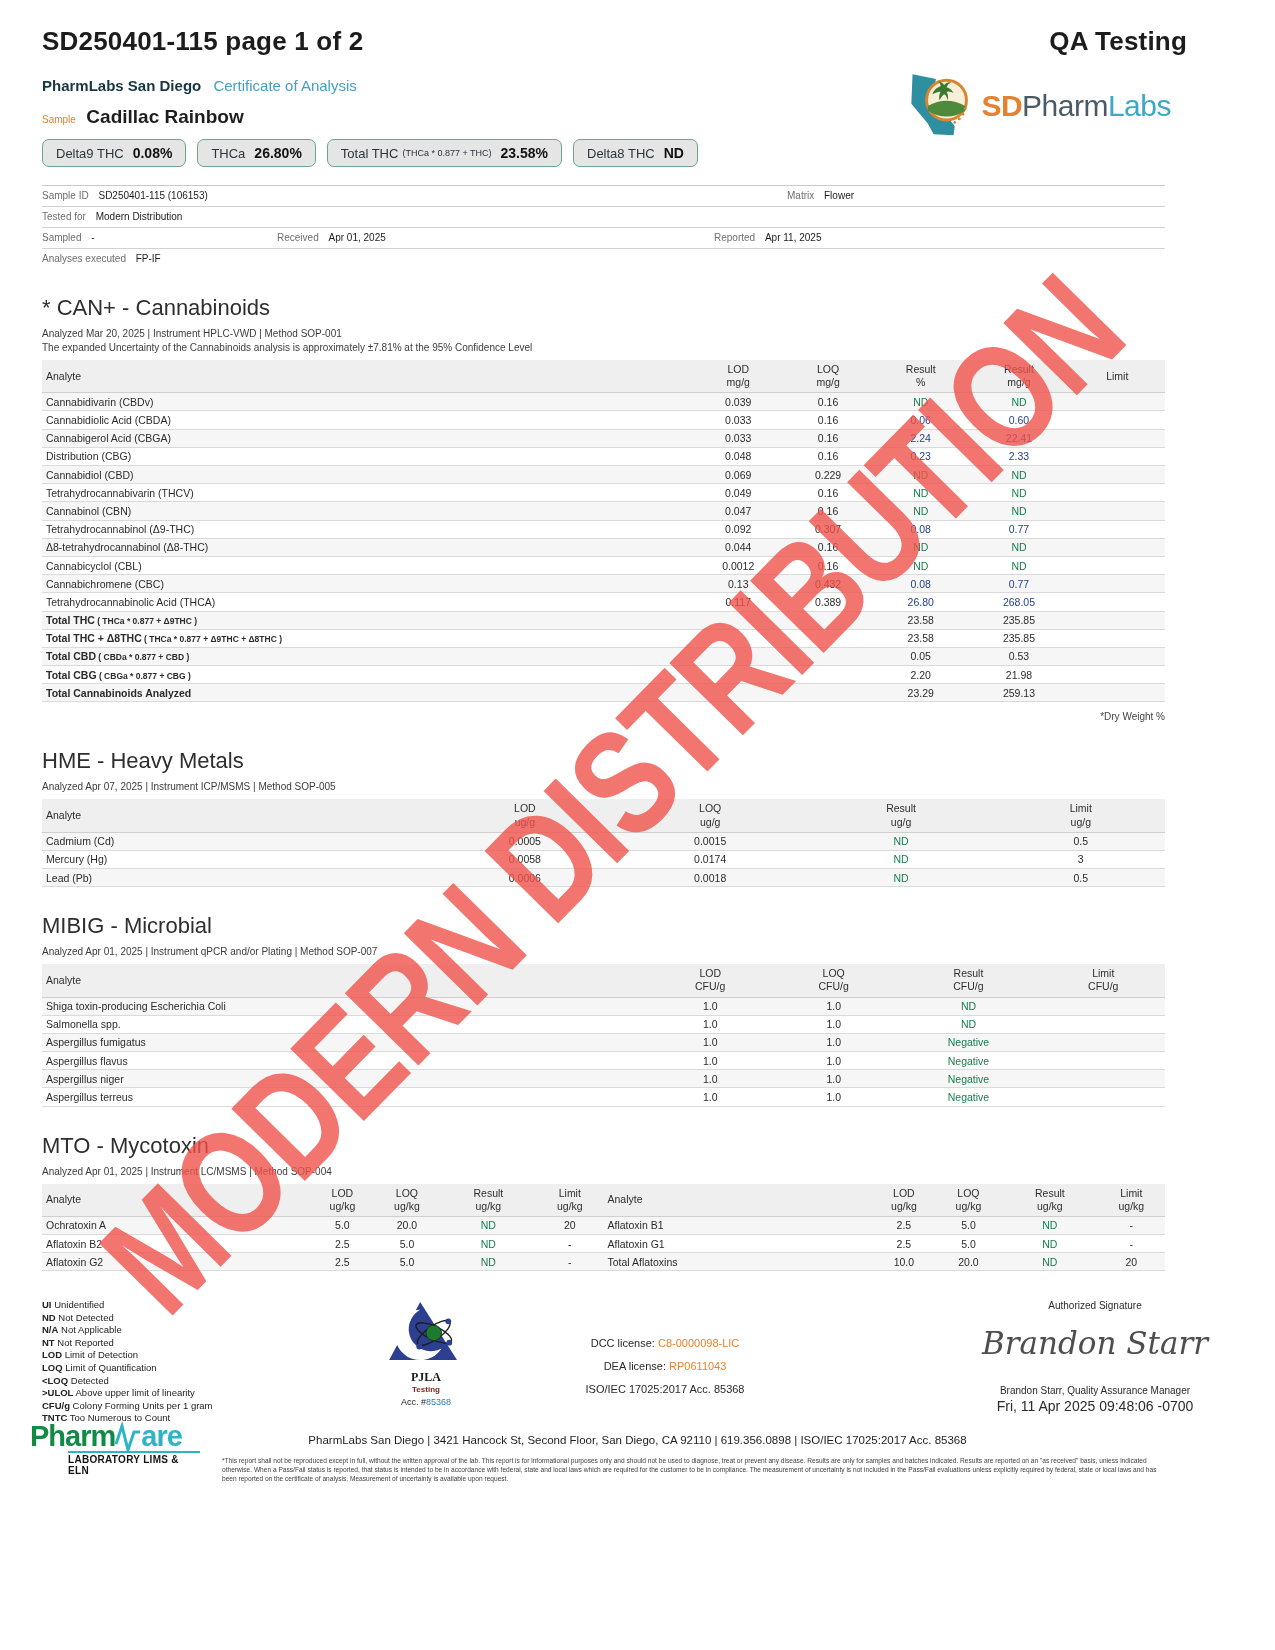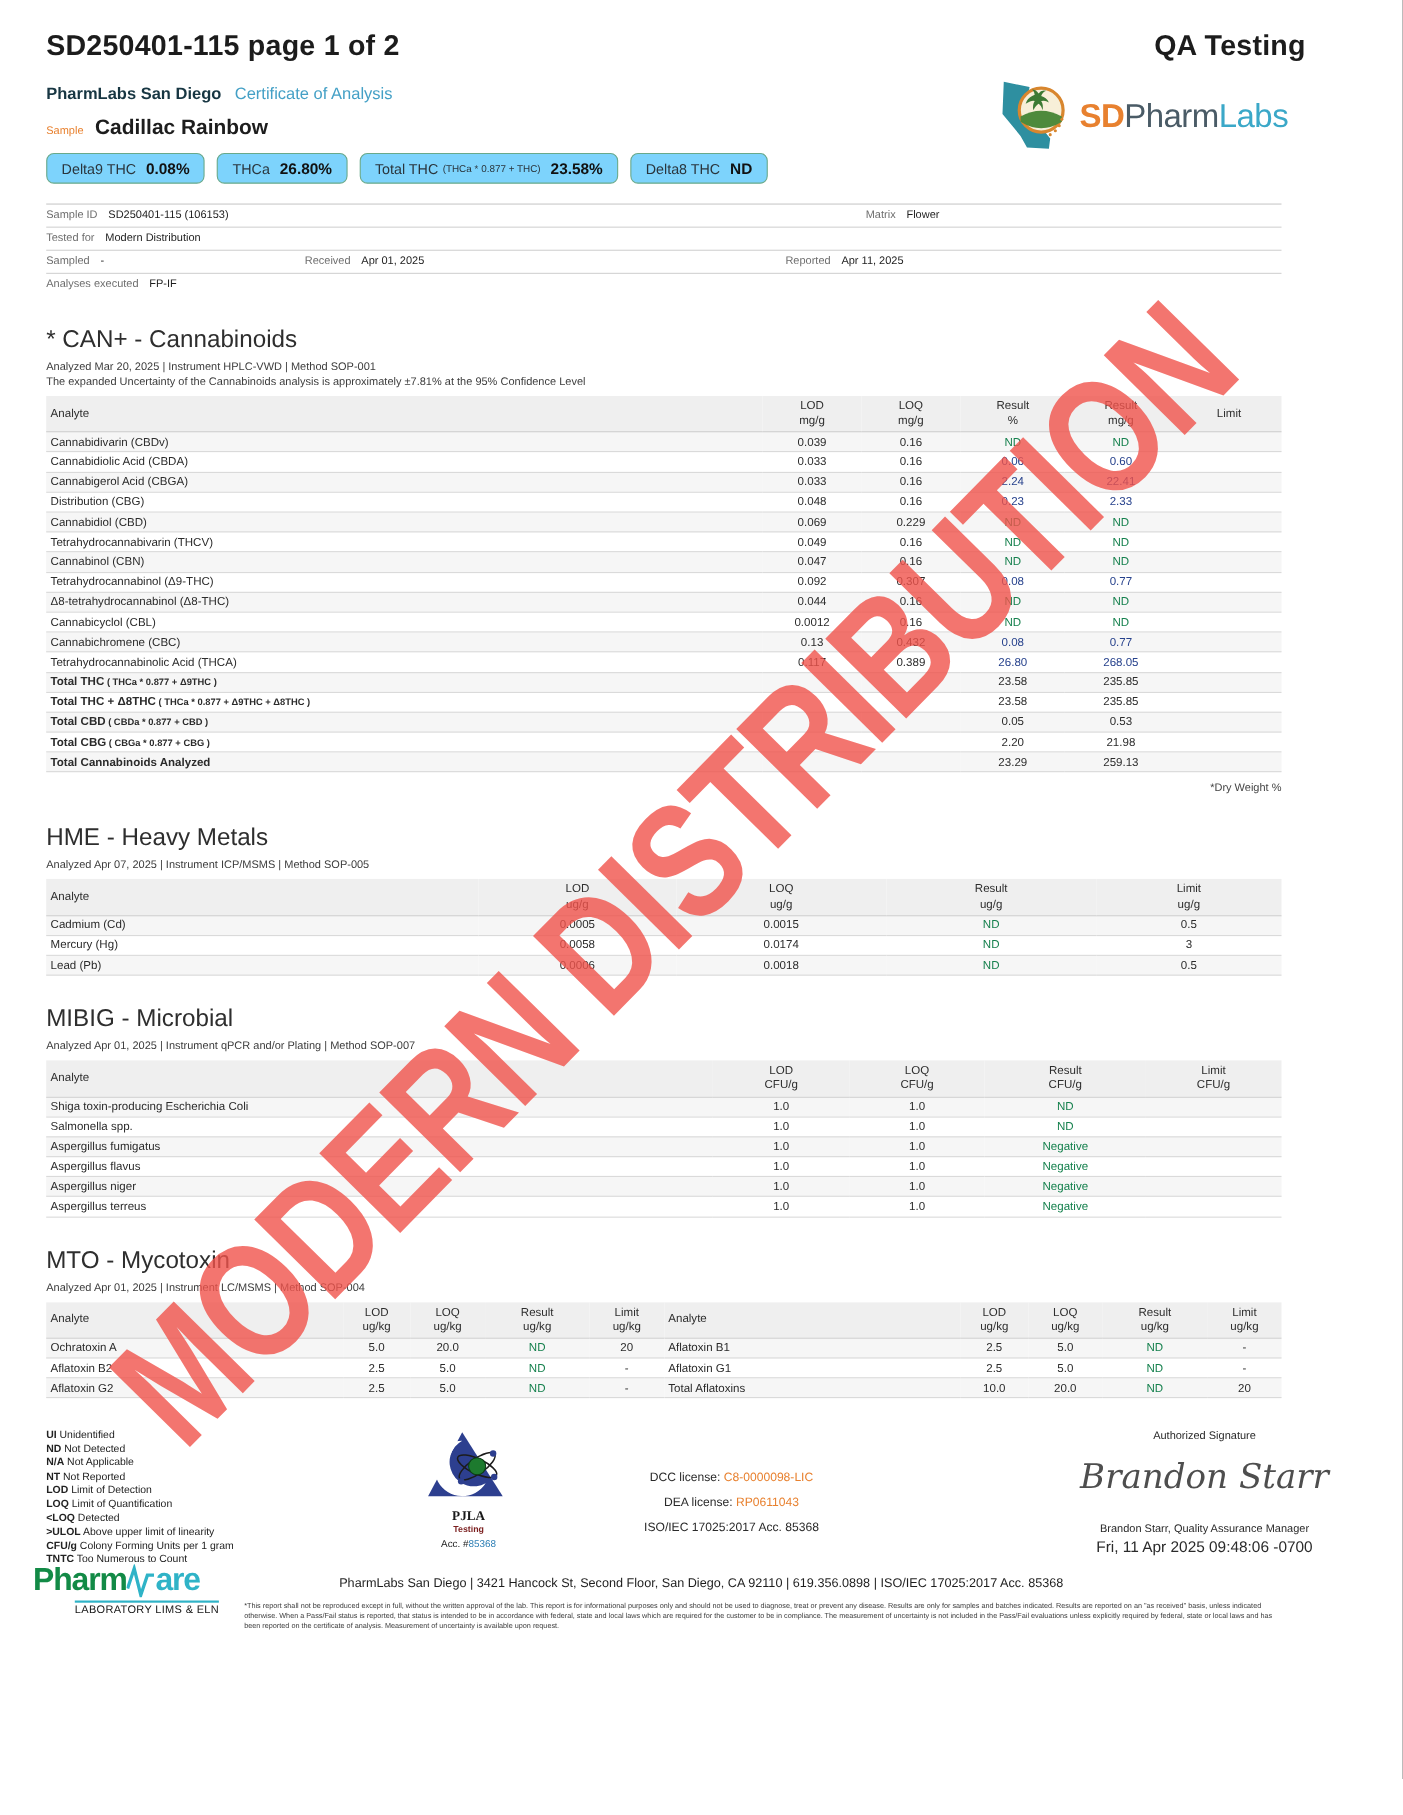--- a/index.html
+++ b/index.html
@@ -12,21 +12,21 @@
   .doc-id,.qa{font-size:26px;font-weight:600;color:#1c1c1c;letter-spacing:.2px;}
   .brand-row{margin-top:20px;font-size:15px;}
   .lab-name{font-weight:bold;color:#173642;}
   .coa{color:#44a0c6;margin-left:8px;}
   .sample-row{margin-top:12px;}
   .sample-label{font-size:10px;color:#e8812f;margin-right:6px;}
   .sample-name{font-size:19px;font-weight:bold;color:#1d1d1d;}
 
   
   .badges{display:flex;gap:11px;margin-top:11px;}
-  .badge{background:#7dd3fc;border:1.5px solid #69a98a;border-radius:7px;padding:5px 13px;
+  .badge{background:#e5e5e5;border:1.5px solid #69a98a;border-radius:7px;padding:5px 13px;
          font-size:13px;color:#2a353c;display:flex;align-items:center;white-space:nowrap;}
   .badge .formula{font-size:9px;margin-left:4px;color:#2a353c;}
   .badge .val{font-weight:bold;font-size:14px;margin-left:9px;color:#111;}
 
   
   .info{margin-top:18px;border-top:1px solid #c9c9c9;font-size:10px;}
   .info-row{position:relative;height:20px;border-bottom:1px solid #d2d2d2;line-height:20px;}
   .info .lbl{color:#6e6e6e;}
   .info .val{color:#1d1d1d;margin-left:7px;}
   .pos{position:absolute;top:0;}
@@ -78,21 +78,21 @@
   .sig-label{font-size:10px;color:#2a2a2a;}
   .sig-script{font-family:"DejaVu Serif",serif;font-style:italic;font-size:31px;color:#4e4e4e;margin-top:14px;}
   .sig-name{font-size:10px;color:#2a2a2a;margin-top:24px;}
   .sig-date{font-size:14px;color:#2a2a2a;margin-top:2px;}
   .address{position:absolute;left:0;right:0;top:1434px;text-align:center;font-size:11.5px;color:#1e1e1e;z-index:2;}
   .disclaimer{position:absolute;left:222px;top:1456px;width:948px;font-size:6.6px;line-height:1.38;color:#3d3d3d;z-index:2;}
   .pharmware{position:absolute;left:30px;top:1420px;width:170px;z-index:2;}
   .pw-line1{font-size:29px;font-weight:bold;letter-spacing:-1px;display:flex;align-items:center;}
   .pw-pharm{color:#128a46;}
   .pw-ware{color:#2fb3c7;}
-  .pw-sub{font-size:10px;font-weight:normal;color:#141414;margin-left:38px;margin-top:-2px;letter-spacing:.3px;
+  .pw-sub{font-size:10px;font-weight:bold;color:#141414;margin-left:38px;margin-top:-2px;letter-spacing:.3px;
           border-top:2px solid #2fb3c7;padding-top:1px;display:inline-block;}
 </style>
 </head>
 <body>
 
 <div class="page">
 
   <div class="main">
     <div class="title-row">
       <div class="doc-id">SD250401-115 page 1 of 2</div>

